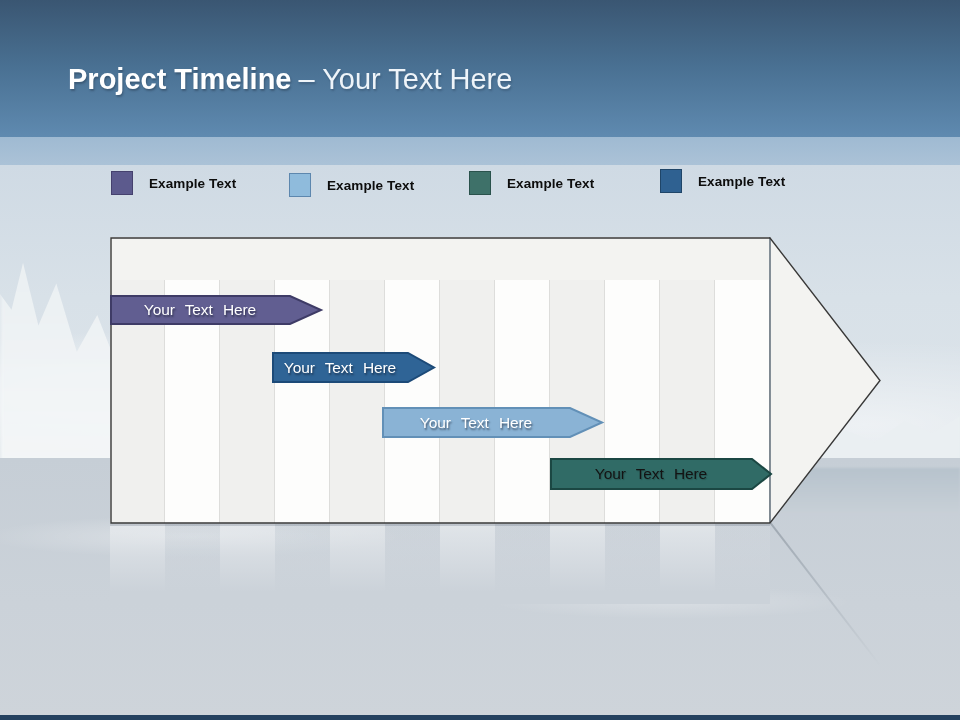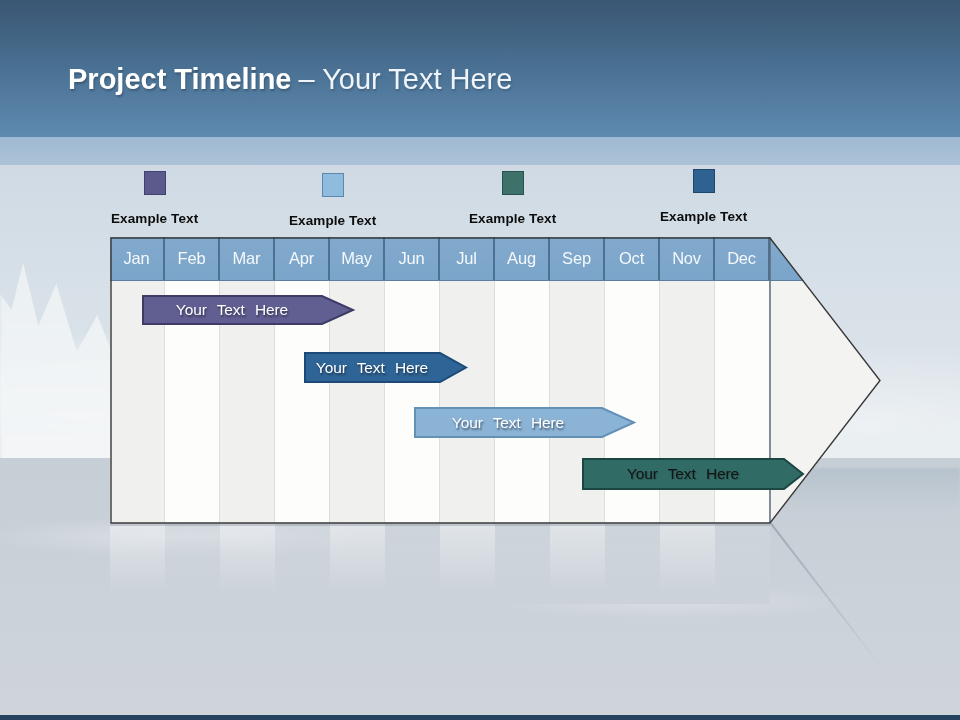--- a/index.html
+++ b/index.html
@@ -40,38 +40,38 @@
   
   .title-bar{position:absolute;left:0;top:0;width:100%;height:137px;
        background:linear-gradient(180deg,#3a5672 0%,#497092 48%,#5f8ab0 100%);}
   .title-bar h1{position:absolute;left:68px;top:62px;margin:0;font-size:29px;line-height:34px;
        color:#fff;font-weight:400;white-space:nowrap;}
   .t-bold{font-weight:700;text-shadow:1px 2px 2px rgba(25,40,58,.35);}
   .t-light{font-weight:400;color:#eef4f9;margin-left:7px;text-shadow:1px 2px 2px rgba(25,40,58,.25);}
 
   
   .legend{position:absolute;left:0;top:169px;width:100%;height:30px;}
-  .legend-item{position:absolute;display:flex;align-items:center;gap:16px;flex-direction:column;}
+  .legend-item{position:absolute;display:flex;align-items:center;gap:16px;}
   .swatch{width:20px;height:22px;border:1px solid;flex:none;}
   .legend-label{font-weight:700;font-size:13.5px;color:#0d0d0d;letter-spacing:.1px;}
 
   
   .gantt{position:absolute;left:110px;top:237px;width:772px;height:286px;}
   .arrow-clip{position:absolute;left:0;top:0;width:772px;height:286px;background:#f3f3f1;
        clip-path:polygon(0 0,660px 0,770px 143px,660px 286px,0 286px);}
   .stripes{position:absolute;left:0;top:43px;width:660px;height:243px;display:flex;}
   .stripe{width:55px;height:100%;box-sizing:border-box;border-right:1px solid #dddddb;}
   .header-band{position:absolute;left:0;top:0;width:700px;height:43px;display:flex;
        background:linear-gradient(180deg,#82aacd,#73a0c5);border-bottom:1px solid #5a7f9e;}
   .month-cell{width:55px;height:43px;line-height:42px;box-sizing:border-box;text-align:center;
        color:#f5f9fc;font-size:16.5px;letter-spacing:-.2px;border-right:2px solid #4d7191;}
   .dec-divider{position:absolute;left:659px;top:0;width:2px;height:286px;background:rgba(95,108,120,.75);}
   .arrow-outline{position:absolute;left:0;top:0;pointer-events:none;}
 
-  .bar{position:absolute;margin-left:32px;}
+  .bar{position:absolute;}
   .bar svg{display:block;overflow:visible;}
   .bar-label{position:absolute;left:0;top:0;height:100%;display:flex;align-items:center;
        justify-content:center;font-size:15.5px;letter-spacing:-.1px;word-spacing:6px;white-space:nowrap;}
   .bar-label.lite{text-shadow:1px 1.5px 2px rgba(18,24,38,.6);}
   .bar-label.dark{text-shadow:1px 1px 1px rgba(0,0,0,.2);}
 
   .bottom-bar{position:absolute;left:0;bottom:0;width:100%;height:5px;background:#24415f;}
 </style>
 </head>
 <body>
@@ -120,34 +120,20 @@
           <div class="stripe" style="background: rgb(253, 253, 252);"></div>
           <div class="stripe" style="background: rgb(240, 240, 238);"></div>
           <div class="stripe" style="background: rgb(253, 253, 252);"></div>
           <div class="stripe" style="background: rgb(240, 240, 238);"></div>
           <div class="stripe" style="background: rgb(253, 253, 252);"></div>
           <div class="stripe" style="background: rgb(240, 240, 238);"></div>
           <div class="stripe" style="background: rgb(253, 253, 252);"></div>
           <div class="stripe" style="background: rgb(240, 240, 238);"></div>
           <div class="stripe" style="background: rgb(253, 253, 252);"></div>
         </div>
-      <div class="header-band" id="month-row" style="background: linear-gradient(rgb(130, 170, 205), rgb(122, 164, 201));">
-          <div class="month-cell" style="border-right-color: rgb(77, 113, 145);">Jan</div>
-          <div class="month-cell" style="border-right-color: rgb(77, 113, 145);">Feb</div>
-          <div class="month-cell" style="border-right-color: rgb(77, 113, 145);">Mar</div>
-          <div class="month-cell" style="border-right-color: rgb(77, 113, 145);">Apr</div>
-          <div class="month-cell" style="border-right-color: rgb(77, 113, 145);">May</div>
-          <div class="month-cell" style="border-right-color: rgb(77, 113, 145);">Jun</div>
-          <div class="month-cell" style="border-right-color: rgb(77, 113, 145);">Jul</div>
-          <div class="month-cell" style="border-right-color: rgb(77, 113, 145);">Aug</div>
-          <div class="month-cell" style="border-right-color: rgb(77, 113, 145);">Sep</div>
-          <div class="month-cell" style="border-right-color: rgb(77, 113, 145);">Oct</div>
-          <div class="month-cell" style="border-right-color: rgb(77, 113, 145);">Nov</div>
-          <div class="month-cell" style="border-right-color: rgb(77, 113, 145);">Dec</div>
-        </div>
       <div class="dec-divider"></div>
     </div>
     <svg class="arrow-outline" width="772" height="287" viewBox="0 0 772 287">
       <polygon id="outline-poly" points="1,1 660,1 770,143.5 660,286 1,286" fill="none" stroke-width="1.4" stroke="#383838"></polygon>
     </svg>
     <div id="bars">
         <div class="bar" style="left: 0px; top: 58px; width: 212px; height: 30px;">
           <svg width="212" height="30" viewBox="0 0 212 30">
             <path d="M1,1 L180,1 L211,15 L180,29 L1,29 Z" fill="#615e91" stroke="#3e3b66" stroke-width="2"></path>
           </svg>

